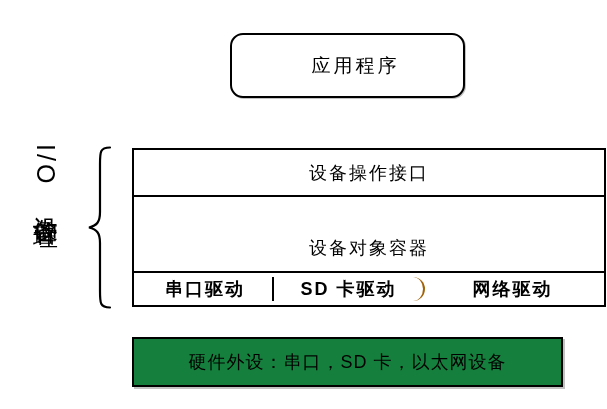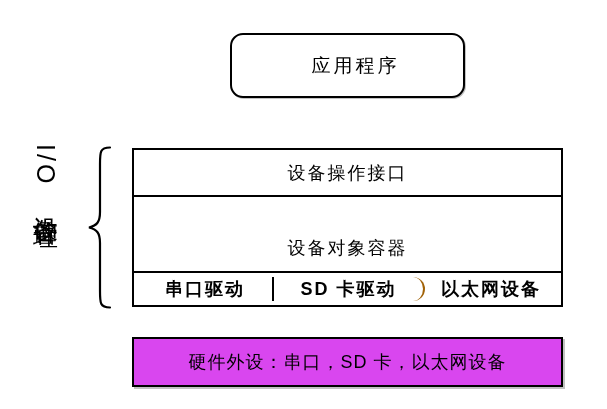--- a/index.html
+++ b/index.html
@@ -48,21 +48,21 @@
   .brace {
     position: absolute;
     left: 85px; top: 145px;
     width: 28px; height: 165px;
   }
 
   
   .stack {
     position: absolute;
     left: 132px; top: 148px;
-    width: 431px; height: 159px;
+    width: 474px; height: 159px;
     border: 2px solid #000;
     background: #fff;
     display: flex; flex-direction: column;
   }
   .stack-row {
     display: flex; align-items: center; justify-content: center;
     font-size: 18px;
     letter-spacing: 2px;
   }
   .row-interface { height: 50px; border-bottom: 2px solid #000; }
@@ -76,21 +76,21 @@
   .driver-serial  { width: 136px; border-right: 2px solid #000; }
   .driver-sdcard  { width: 151px; border-right: 2px solid #a16207; border-radius: 27px; }
   .driver-network { flex: 1; }
 
   
   .hardware-box {
     position: absolute;
     left: 132px; top: 337px;
     width: 431px; height: 50px;
     border: 2px solid #000;
-    background: #d946ef;
+    background: #15803d;
     display: flex; align-items: center; justify-content: center;
     font-size: 18px;
     letter-spacing: 1px;
     box-shadow: 2px 2px 0 rgba(120,120,120,0.45);
   }
 </style>
 </head>
 <body>
 
 <div class="canvas">
@@ -108,19 +108,19 @@
              L 15 146
              C 15 158 15 162.5 25 162.5" fill="none" stroke="#000000" stroke-width="2.2" stroke-linecap="round"></path>
   </svg>
 
   <div class="stack">
     <div class="stack-row row-interface">设备操作接口</div>
     <div class="stack-row row-container">设备对象容器</div>
     <div class="row-drivers">
       <div class="driver-cell driver-serial">串口驱动</div>
       <div class="driver-cell driver-sdcard">SD 卡驱动</div>
-      <div class="driver-cell driver-network">以太网设备</div>
+      <div class="driver-cell driver-network">网络驱动</div>
     </div>
   </div>
 
   <div class="hardware-box">硬件外设：串口，SD 卡，以太网设备</div>
 
 </div>
 
 </body></html>

